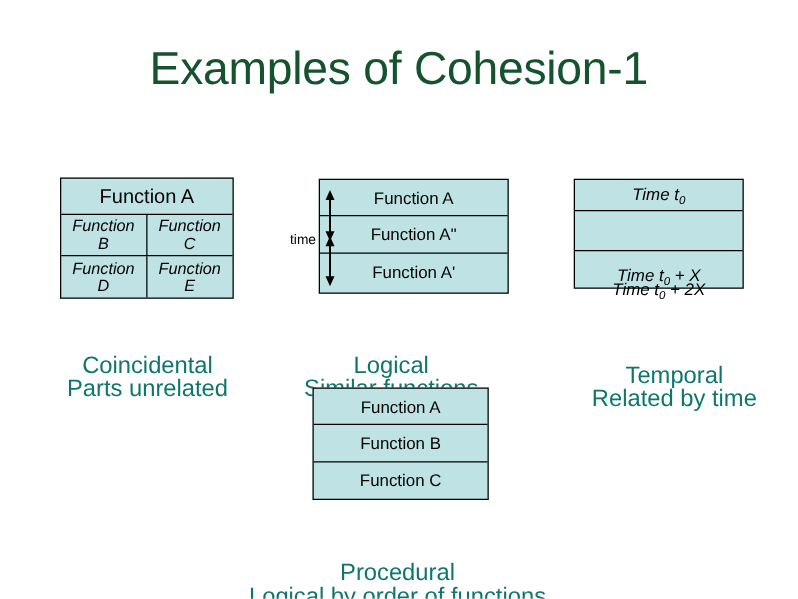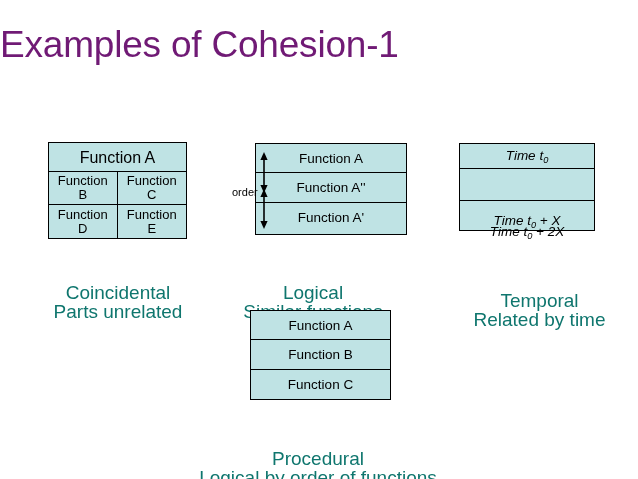--- a/index.html
+++ b/index.html
@@ -13,27 +13,27 @@
     position: relative;
     overflow: hidden;
     font-family: "Liberation Sans", sans-serif;
     color: #000000;
   }
 
   
   .slide-title {
     position: absolute;
     left: 0;
-    top: 23px;
+    top: 33px;
     width: 638px;
-    text-align: left;
+    text-align: center;
     font-size: 37px;
     line-height: 44px;
     font-weight: 400;
-    color: #701a75;
+    color: #14532d;
     letter-spacing: -0.2px;
   }
 
   
   .dgm {
     position: absolute;
     box-sizing: border-box;
     border: 1.6px solid #000000;
     background: #bfe3e4;
   }
@@ -58,20 +58,21 @@
     box-sizing: border-box;
     flex: 1 1 50%;
     display: flex;
     align-items: center;
     justify-content: center;
     text-align: center;
     font-size: 13px;
     line-height: 14px;
     border-right: 1.6px solid #000000;
     white-space: pre-line;
+    font-style: italic;
   }
   .cell:last-child { border-right: none; }
 
   
   .caption {
     position: absolute;
     text-align: center;
     font-size: 19px;
     line-height: 19px;
     white-space: pre-line;
@@ -217,21 +218,21 @@
 
   <line x1="12" y1="15" x2="12" y2="44" stroke="#000000" stroke-width="1.6"></line>
   <polygon points="12,9 8.4,17 15.6,17" fill="#000000"></polygon>
   <polygon points="12,50 8.4,42 15.6,42" fill="#000000"></polygon>
 
   <line x1="12" y1="52" x2="12" y2="80" stroke="#000000" stroke-width="1.6"></line>
   <polygon points="12,46 8.4,54 15.6,54" fill="#000000"></polygon>
   <polygon points="12,86 8.4,78 15.6,78" fill="#000000"></polygon>
 </svg>
 
-<div id="logic-label">order</div>
+<div id="logic-label">time</div>
 
 <div class="caption" id="cap-logical">Logical
 Similar functions</div>
 
 <div class="dgm" id="box-temporal">
   <div class="trow" id="t-row1">
     <div class="tlabel" id="t-label1">Time t<sub>0</sub></div>
   </div>
   <div class="trow" id="t-row2">
     <div class="tlabel" id="t-label2">Time t<sub>0</sub> + X</div>

